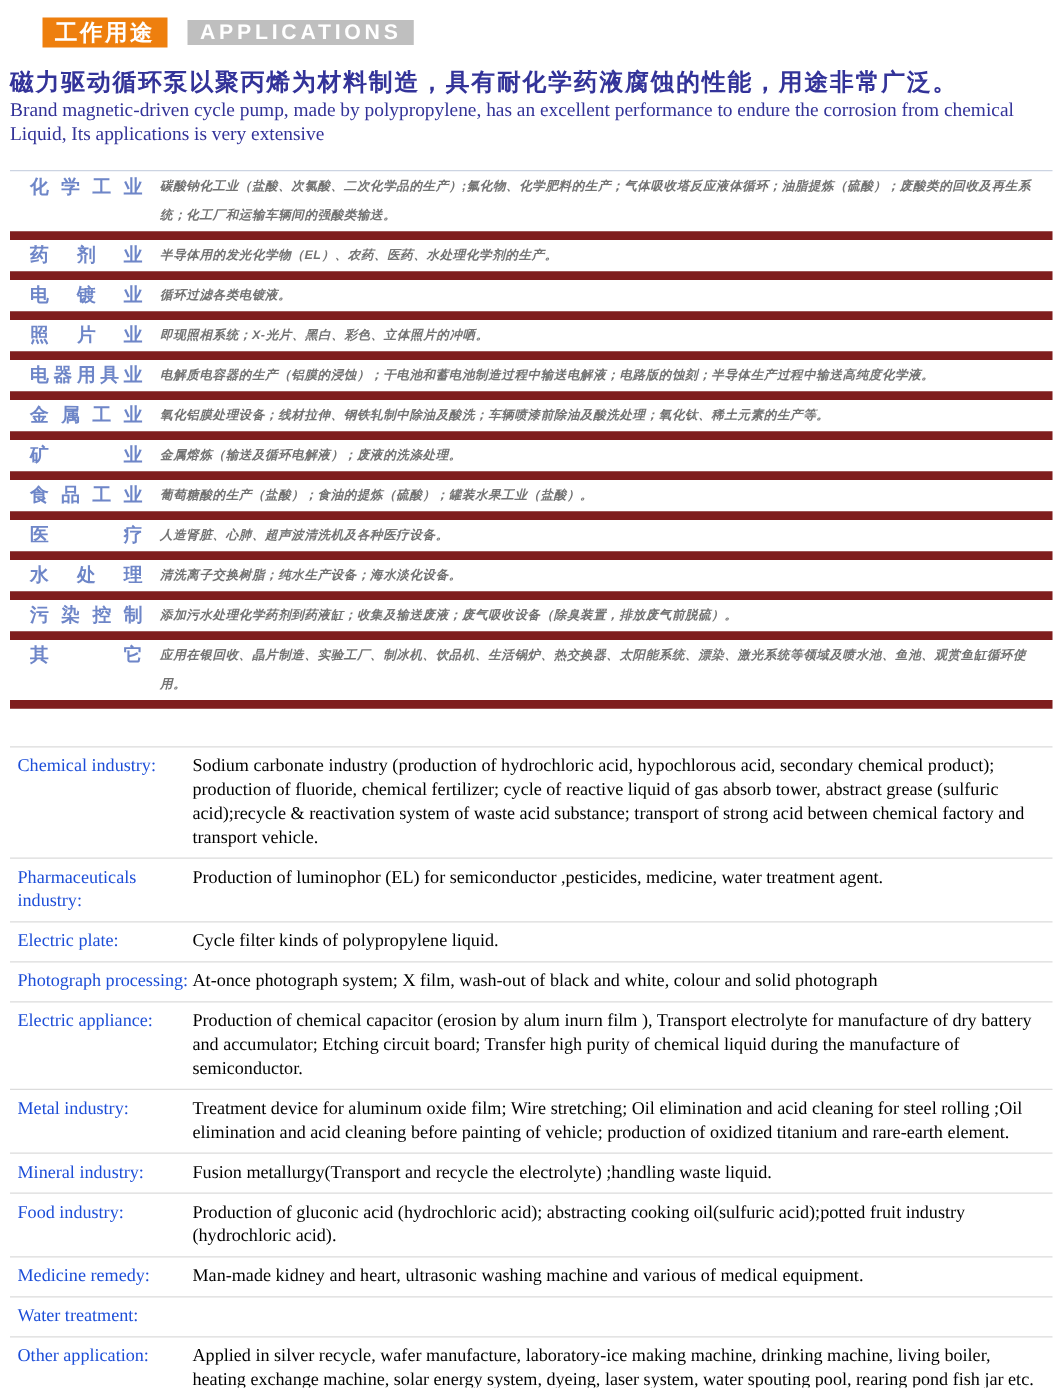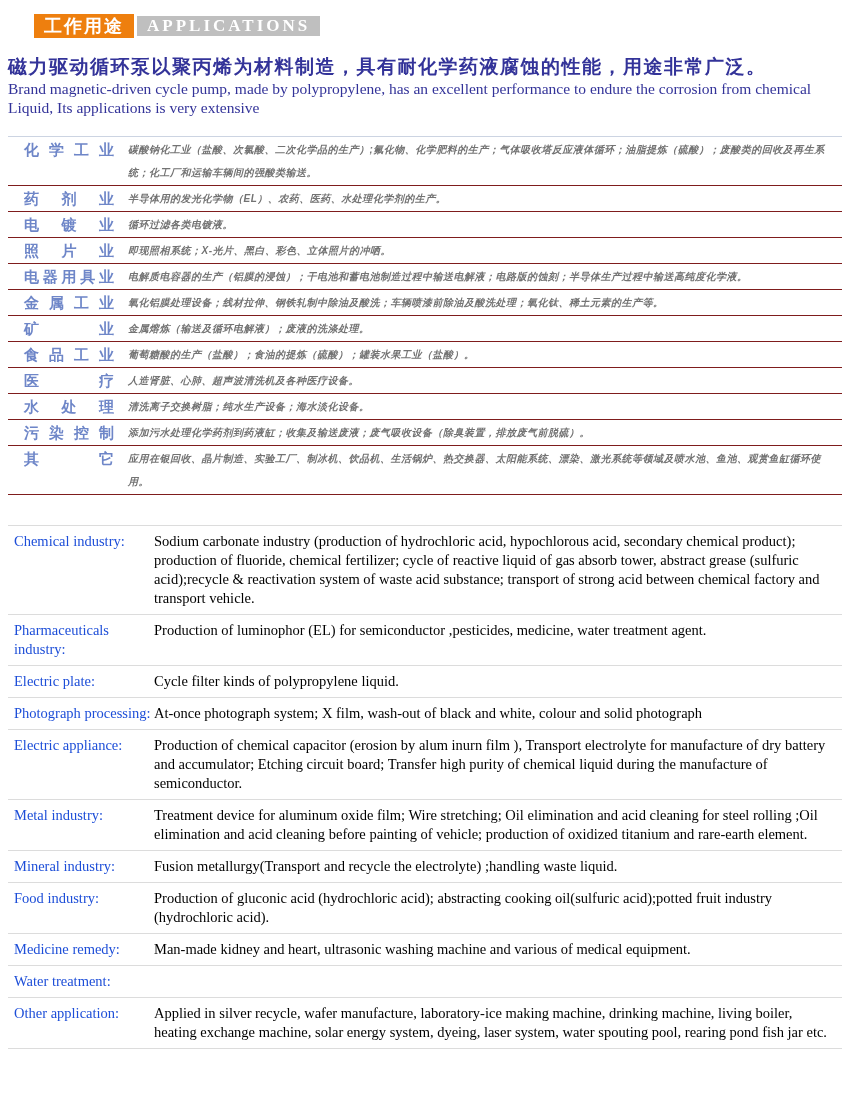--- a/index.html
+++ b/index.html
@@ -11,35 +11,35 @@
     position:relative;
   }
   
   .badge-row{display:flex;align-items:center;margin:12px 0 0 10px;height:27px;padding-left:24px;}
   .zh-badge{
     background:#ee7f0e;color:#ffffff;font-weight:bold;font-size:18px;
     letter-spacing:2px;padding:0 10px;display:flex;align-items:center;
   }
   .en-badge{
     background:#bfbfbf;color:#ffffff;font-size:17px;font-weight:bold;
-    font-family:Liberation Serif, serif;
-    letter-spacing:3px;padding:0 10px;margin-left:3px;display:flex;align-items:center;
+    font-family:Liberation Sans, sans-serif;
+    letter-spacing:3px;padding:0 10px;margin-left:16px;display:flex;align-items:center;
   }
   
   .intro-zh{
     color:#333399;font-weight:bold;font-size:19px;line-height:24px;
-    letter-spacing:1.5px;margin:16px 8px 0 8px;
+    letter-spacing:1.5px;margin:16px 8px 0 8px;font-family:Liberation Mono, monospace;
   }
   .intro-en{
     color:#333399;font-family:"Liberation Serif",serif;
     font-size:15.5px;line-height:19px;margin:0 30px 0 8px;
   }
   
   .zh-table{margin:19px 8px 0 8px;border-top:1px solid #ccd4e2;}
-  .zh-row{display:flex;border-bottom:1px solid #7f1d1d;padding:1px 0;}
+  .zh-row{display:flex;border-bottom:7px solid #7f1d1d;padding:1px 0;}
   .zh-label{
     width:90px;min-width:90px;margin-left:16px;
     color:#6e86c8;font-weight:bold;font-size:15px;line-height:23px;
     text-align:justify;text-align-last:justify;
   }
   .zh-text{
     flex:1;margin-left:14px;margin-right:2px;
     color:#737373;font-weight:bold;font-size:10px;line-height:23px;
     letter-spacing:0.5px;
     font-style:italic;

